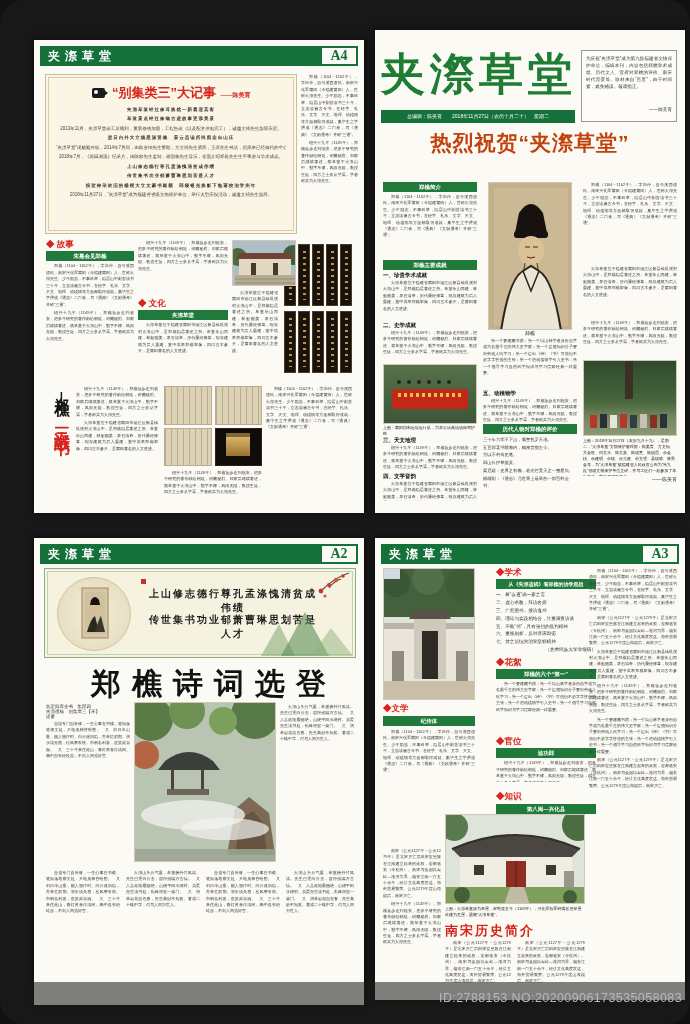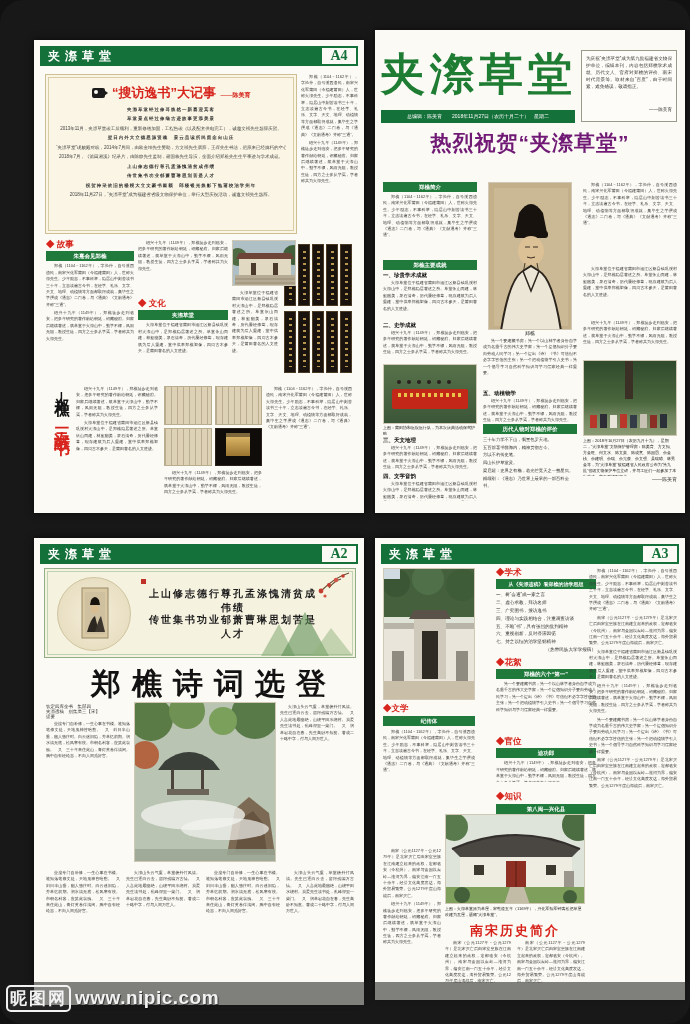--- a/index.html
+++ b/index.html
@@ -52,21 +52,21 @@
       <span class="bt">夹漈草堂</span>
       <span class="pageno">A4</span>
     </div>
 
     <div class="featurebox abs" style="left:11px;top:34px;width:252px;height:160px;">
       <div style="text-align:center;margin-bottom:3px;">
         <span style="display:inline-block;vertical-align:middle;width:13px;height:10px;background:#1c1c1c;border-radius:2px;position:relative;margin-right:3px;">
           <span style="position:absolute;left:2px;top:2px;width:4px;height:4px;border-radius:50%;background:#fbfaf4;"></span>
           <span style="position:absolute;right:-3px;top:2px;border-left:4px solid #1c1c1c;border-top:3px solid transparent;border-bottom:3px solid transparent;"></span>
         </span>
-        <span style="color:#d7251d;font-weight:bold;font-size:13px;">“搜访逸书”大记事</span>
+        <span style="color:#d7251d;font-weight:bold;font-size:13px;">“别集类三”大记事</span>
         <span style="color:#d7251d;font-size:6px;font-weight:bold;">——陈美育</span>
       </div>
       <div class="fline fcouplet">夹漈草堂经过修葺焕然一新喜迎宾客</div>
       <div class="fline fcouplet">草堂景点经过修缮古迹故事更添美景</div>
       <div class="fline">2013年11月，夹漈草堂竣工后顺利，重新修缮加固，工程告竣（以及配套供电完工），诚邀文祯先生题辞庆贺。</div>
       <div class="fline fcouplet">翌日内外大立德思源贤魂　景云品读所民留念向山庄</div>
       <div class="fline">“夹漈草堂”现貌殿对联，2014年7月间，由欧金坤先生赞助，方文祯先生撰辞，王琛先生书法，把原来已经腐朽的空心木柱换成石柱。</div>
       <div class="fline">2018年7月，《莆田湘溪》纪录片，由陈静先生监制，谢国栋先生导演，全面介绍郑樵先生生平事迹与学术成就。</div>
       <div class="fline fcouplet">上山修志德行尊孔孟涤愧清贫成伟绩</div>
       <div class="fline fcouplet">传世集书功业郁萧曹琳思划苦是人才</div>
@@ -156,21 +156,21 @@
   </div>
 
   <div class="page" style="left:375px;top:30px;width:310px;height:483px;">
     <div class="abs" style="left:6px;top:14px;width:194px;height:62px;color:#1e7c33;font-weight:bold;font-size:44px;letter-spacing:5px;font-family:'Liberation Serif',serif;line-height:62px;white-space:nowrap;">夹漈草堂</div>
     <div class="abs" style="left:6px;top:80px;width:194px;height:13px;background:#15713a;color:#fff;font-size:5px;line-height:13px;text-align:center;overflow:hidden;white-space:nowrap;">总编辑：陈美育　　2018年11月27日（农历十月二十）　星期二</div>
     <div class="abs" style="left:206px;top:20px;width:96px;height:72px;border:1px solid #9a9a8c;background:#fdfcf8;padding:4px;box-sizing:border-box;">
       <div class="t5" style="font-size:4.6px;height:52px;">为庆祝“夹漈草堂”成为第九批福建省文物保护单位，编辑本刊，内容包括郑樵学术成就、历代文人、官府对郑樵的评价、南宋时代背景等。取材来自“百度”，由于时间紧，难免错误，敬请指正。</div>
       <div style="font-size:4.6px;color:#333;text-align:right;">——陈美育</div>
     </div>
 
-    <div class="abs" style="left:0;top:99px;width:310px;text-align:center;color:#701a75;font-weight:bold;font-size:21px;letter-spacing:1px;">热烈祝贺“夹漈草堂”</div>
+    <div class="abs" style="left:0;top:99px;width:310px;text-align:center;color:#c2410c;font-weight:bold;font-size:21px;letter-spacing:1px;">热烈祝贺“夹漈草堂”</div>
 
     <div class="abs" style="left:8px;top:152px;width:94px;height:324px;">
       <div class="greenbar">郑樵简介</div>
       <div class="tiny" style="height:66px;margin-top:2px;">
           <p>郑樵（1104－1162年），字渔仲，自号溪西遗民，南宋兴化军莆田（今福建莆田）人，世称夹漈先生。少年励志，不事科举，隐居山中刻苦读书三十年，立志读遍古今书，在经学、礼乐、文字、天文、地理、动植物等方面都取得成就，集毕生之学撰成《通志》二百卷，与《通典》《文献通考》并称“三通”。</p>
         </div>
       <div class="greenbar">郑樵主要成就</div>
       <div class="boldsub">一、珍贵学术成就</div>
       <div class="tiny" style="height:40px;">
           <p>夹漈草堂位于福建省莆田市涵江区新县镇巩溪村夹漈山中，是郑樵隐居著述之所。草堂依山而建，林壑幽美，泉石清奇，历代屡经修葺，现存建筑为后人重建，堂中供奉郑樵塑像，四周古木参天，是莆田著名的人文胜迹。</p>
@@ -419,38 +419,35 @@
         <rect x="28" y="50" width="10" height="10" fill="#3c3830"></rect>
           <rect x="100" y="50" width="10" height="10" fill="#3c3830"></rect>
         <rect x="118" y="56" width="10" height="22" fill="#9a968c"></rect>
         <rect y="72" width="140" height="18" fill="#7fa05c"></rect>
         <path d="M58 90 h26 l-6-18 h-14 z" fill="#c2bba6"></path>
         <circle cx="16" cy="80" r="8" fill="#44603a"></circle>
           <circle cx="124" cy="82" r="7" fill="#44603a"></circle>
       </svg>
     </div>
     <div class="cap abs" style="left:70px;top:368px;width:140px;height:12px;">上图：夹漈草堂原为草屋，宋乾道五年（1169年），兴化军知军钟离松把草屋改建为瓦屋，题额“夹漈草堂”。</div>
-    <div class="abs" style="left:70px;top:384px;width:140px;text-align:center;color:#d7251d;font-weight:bold;font-size:13px;letter-spacing:2px;">南宋历史简介</div>
+    <div class="abs" style="left:70px;top:384px;width:140px;color:#d7251d;font-weight:bold;font-size:13px;letter-spacing:2px;">南宋历史简介</div>
     <div class="tiny abs" style="left:70px;top:402px;width:66px;height:54px;">
         <p>南宋（公元1127年－公元1279年）是北宋灭亡后由宋室皇族在江南建立起来的政权，定都临安（今杭州）。南宋与金国以秦岭—淮河为界，偏安江南一百五十余年，经济文化高度发达，海外贸易繁荣。公元1279年崖山海战后，南宋灭亡。</p>
       </div>
     <div class="tiny abs" style="left:142px;top:402px;width:68px;height:54px;">
         <p>南宋（公元1127年－公元1279年）是北宋灭亡后由宋室皇族在江南建立起来的政权，定都临安（今杭州）。南宋与金国以秦岭—淮河为界，偏安江南一百五十余年，经济文化高度发达，海外贸易繁荣。公元1279年崖山海战后，南宋灭亡。</p>
       </div>
 
     <div class="tiny abs" style="left:214px;top:30px;width:88px;height:426px;">
       <p>郑樵（1104－1162年），字渔仲，自号溪西遗民，南宋兴化军莆田（今福建莆田）人，世称夹漈先生。少年励志，不事科举，隐居山中刻苦读书三十年，立志读遍古今书，在经学、礼乐、文字、天文、地理、动植物等方面都取得成就，集毕生之学撰成《通志》二百卷，与《通典》《文献通考》并称“三通”。</p>
       <p>南宋（公元1127年－公元1279年）是北宋灭亡后由宋室皇族在江南建立起来的政权，定都临安（今杭州）。南宋与金国以秦岭—淮河为界，偏安江南一百五十余年，经济文化高度发达，海外贸易繁荣。公元1279年崖山海战后，南宋灭亡。</p>
       <p>夹漈草堂位于福建省莆田市涵江区新县镇巩溪村夹漈山中，是郑樵隐居著述之所。草堂依山而建，林壑幽美，泉石清奇，历代屡经修葺，现存建筑为后人重建，堂中供奉郑樵塑像，四周古木参天，是莆田著名的人文胜迹。</p>
       <p>绍兴十九年（1149年），郑樵徒步走到临安，把多年研究的著作献给朝廷，诏藏秘府。归家后继续著述，筑草堂于夹漈山中，勤学不辍，风雨无阻，教授生徒，四方之士多从学焉，学者称其为夹漈先生。</p>
       <p>第一个要建藏书房；第一个以山林学者身份自学成为名垂千古的伟大史学家；第一个提倡知识分子要向劳动人民学习；第一个提出《诗》《书》可信但不必字字皆信的主张；第一个把动植物学引入史书；第一个倡导学习自然科学知识与学习儒家经典一样重要。</p>
       <p>南宋（公元1127年－公元1279年）是北宋灭亡后由宋室皇族在江南建立起来的政权，定都临安（今杭州）。南宋与金国以秦岭—淮河为界，偏安江南一百五十余年，经济文化高度发达，海外贸易繁荣。公元1279年崖山海战后，南宋灭亡。</p>
     </div>
   </div>
 
   <div class="wm" style="top:982px;">
-    <div class="wmlogo">
-      <span class="wmbox">昵图网</span>
-      <span class="wmurl">www.nipic.com</span>
-    </div>
+    <span class="wmid">ID:2788153 NO:20200906173535058083</span>
   </div>
 
 </div>
 
 </body></html>

